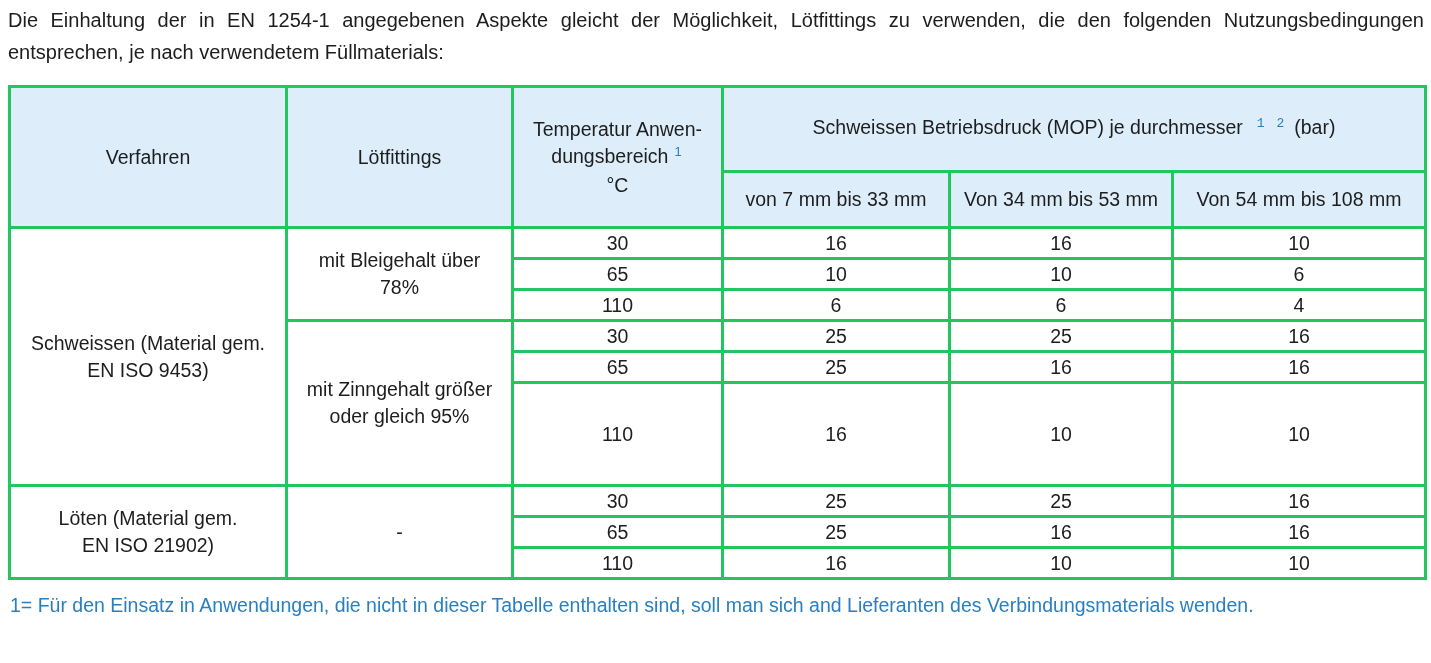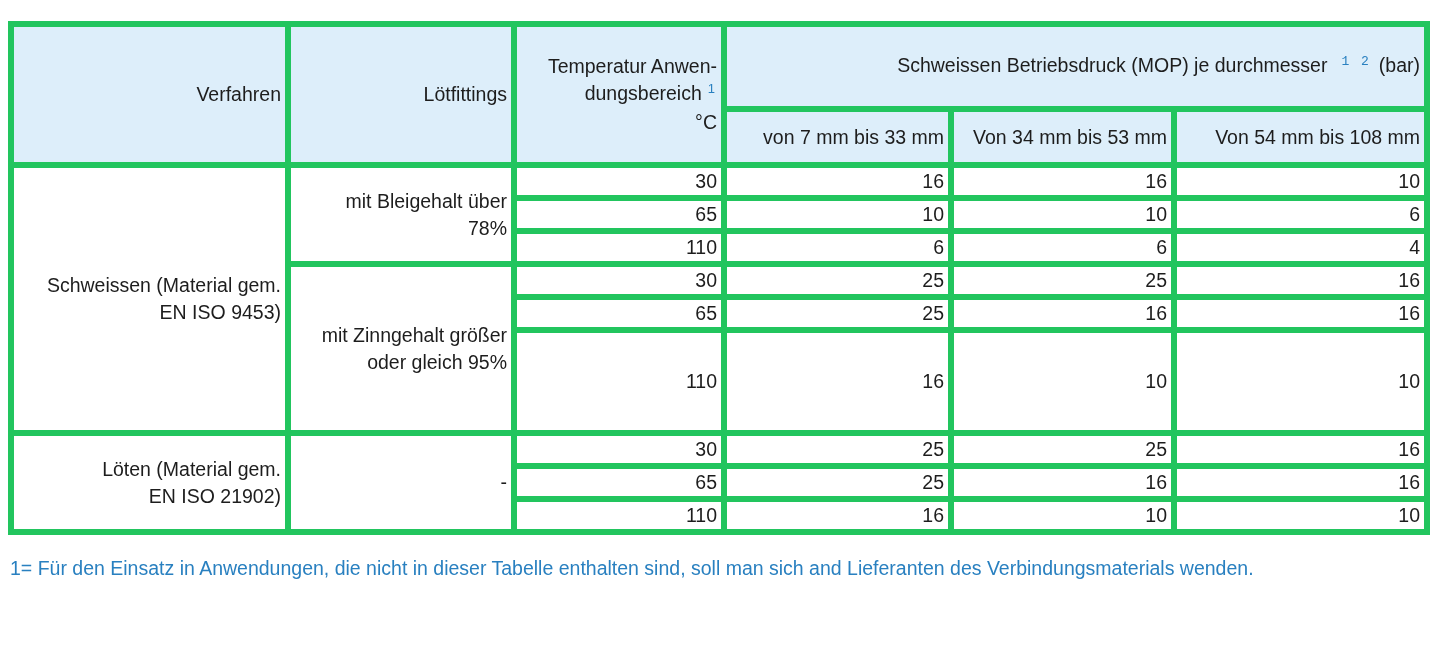--- a/index.html
+++ b/index.html
@@ -27,22 +27,22 @@
   }
   table.spec {
     margin-top: 17px;
     border-collapse: collapse;
     table-layout: fixed;
     width: 1416px;
     border: 2px solid #3c3c3c;
   }
   table.spec th,
   table.spec td {
-    border: 6px solid #22c55e;
-    text-align: right;
+    border: 3px solid #22c55e;
+    text-align: center;
     vertical-align: middle;
     font-size: 19.5px;
     font-weight: normal;
     padding: 0 4px;
     line-height: 27px;
     overflow: hidden;
   }
   table.spec thead th {
     background: #ddeefa;
   }
@@ -53,34 +53,35 @@
   .sup {
     color: #2980c0;
     font-size: 13px;
     position: relative;
     top: -7px;
     letter-spacing: 2px;
   }
   .sup-gap-left  { margin-left: 14px; }
   .sup-gap-right { margin-right: 8px; font-family: Liberation Mono, monospace; }
   .footnotes {
-    margin: 18px 0 0 2px;
+    margin: 10px 0 0 2px;
   }
   .footnote {
     color: #2980c0;
     font-size: 19.5px;
     line-height: 31px;
     white-space: nowrap;
   }
 </style>
 </head>
 <body>
 
 <div class="page">
 
+  <p class="intro">Die Einhaltung der in EN 1254-1 angegebenen Aspekte gleicht der Möglichkeit, Lötfittings zu verwenden, die den folgenden Nutzungsbedingungen entsprechen, je nach verwendetem Füllmaterials:</p>
 
   <table class="spec">
     <colgroup>
       <col style="width:277px">
       <col style="width:226px">
       <col style="width:210px">
       <col style="width:227px">
       <col style="width:223px">
       <col style="width:253px">
     </colgroup>

